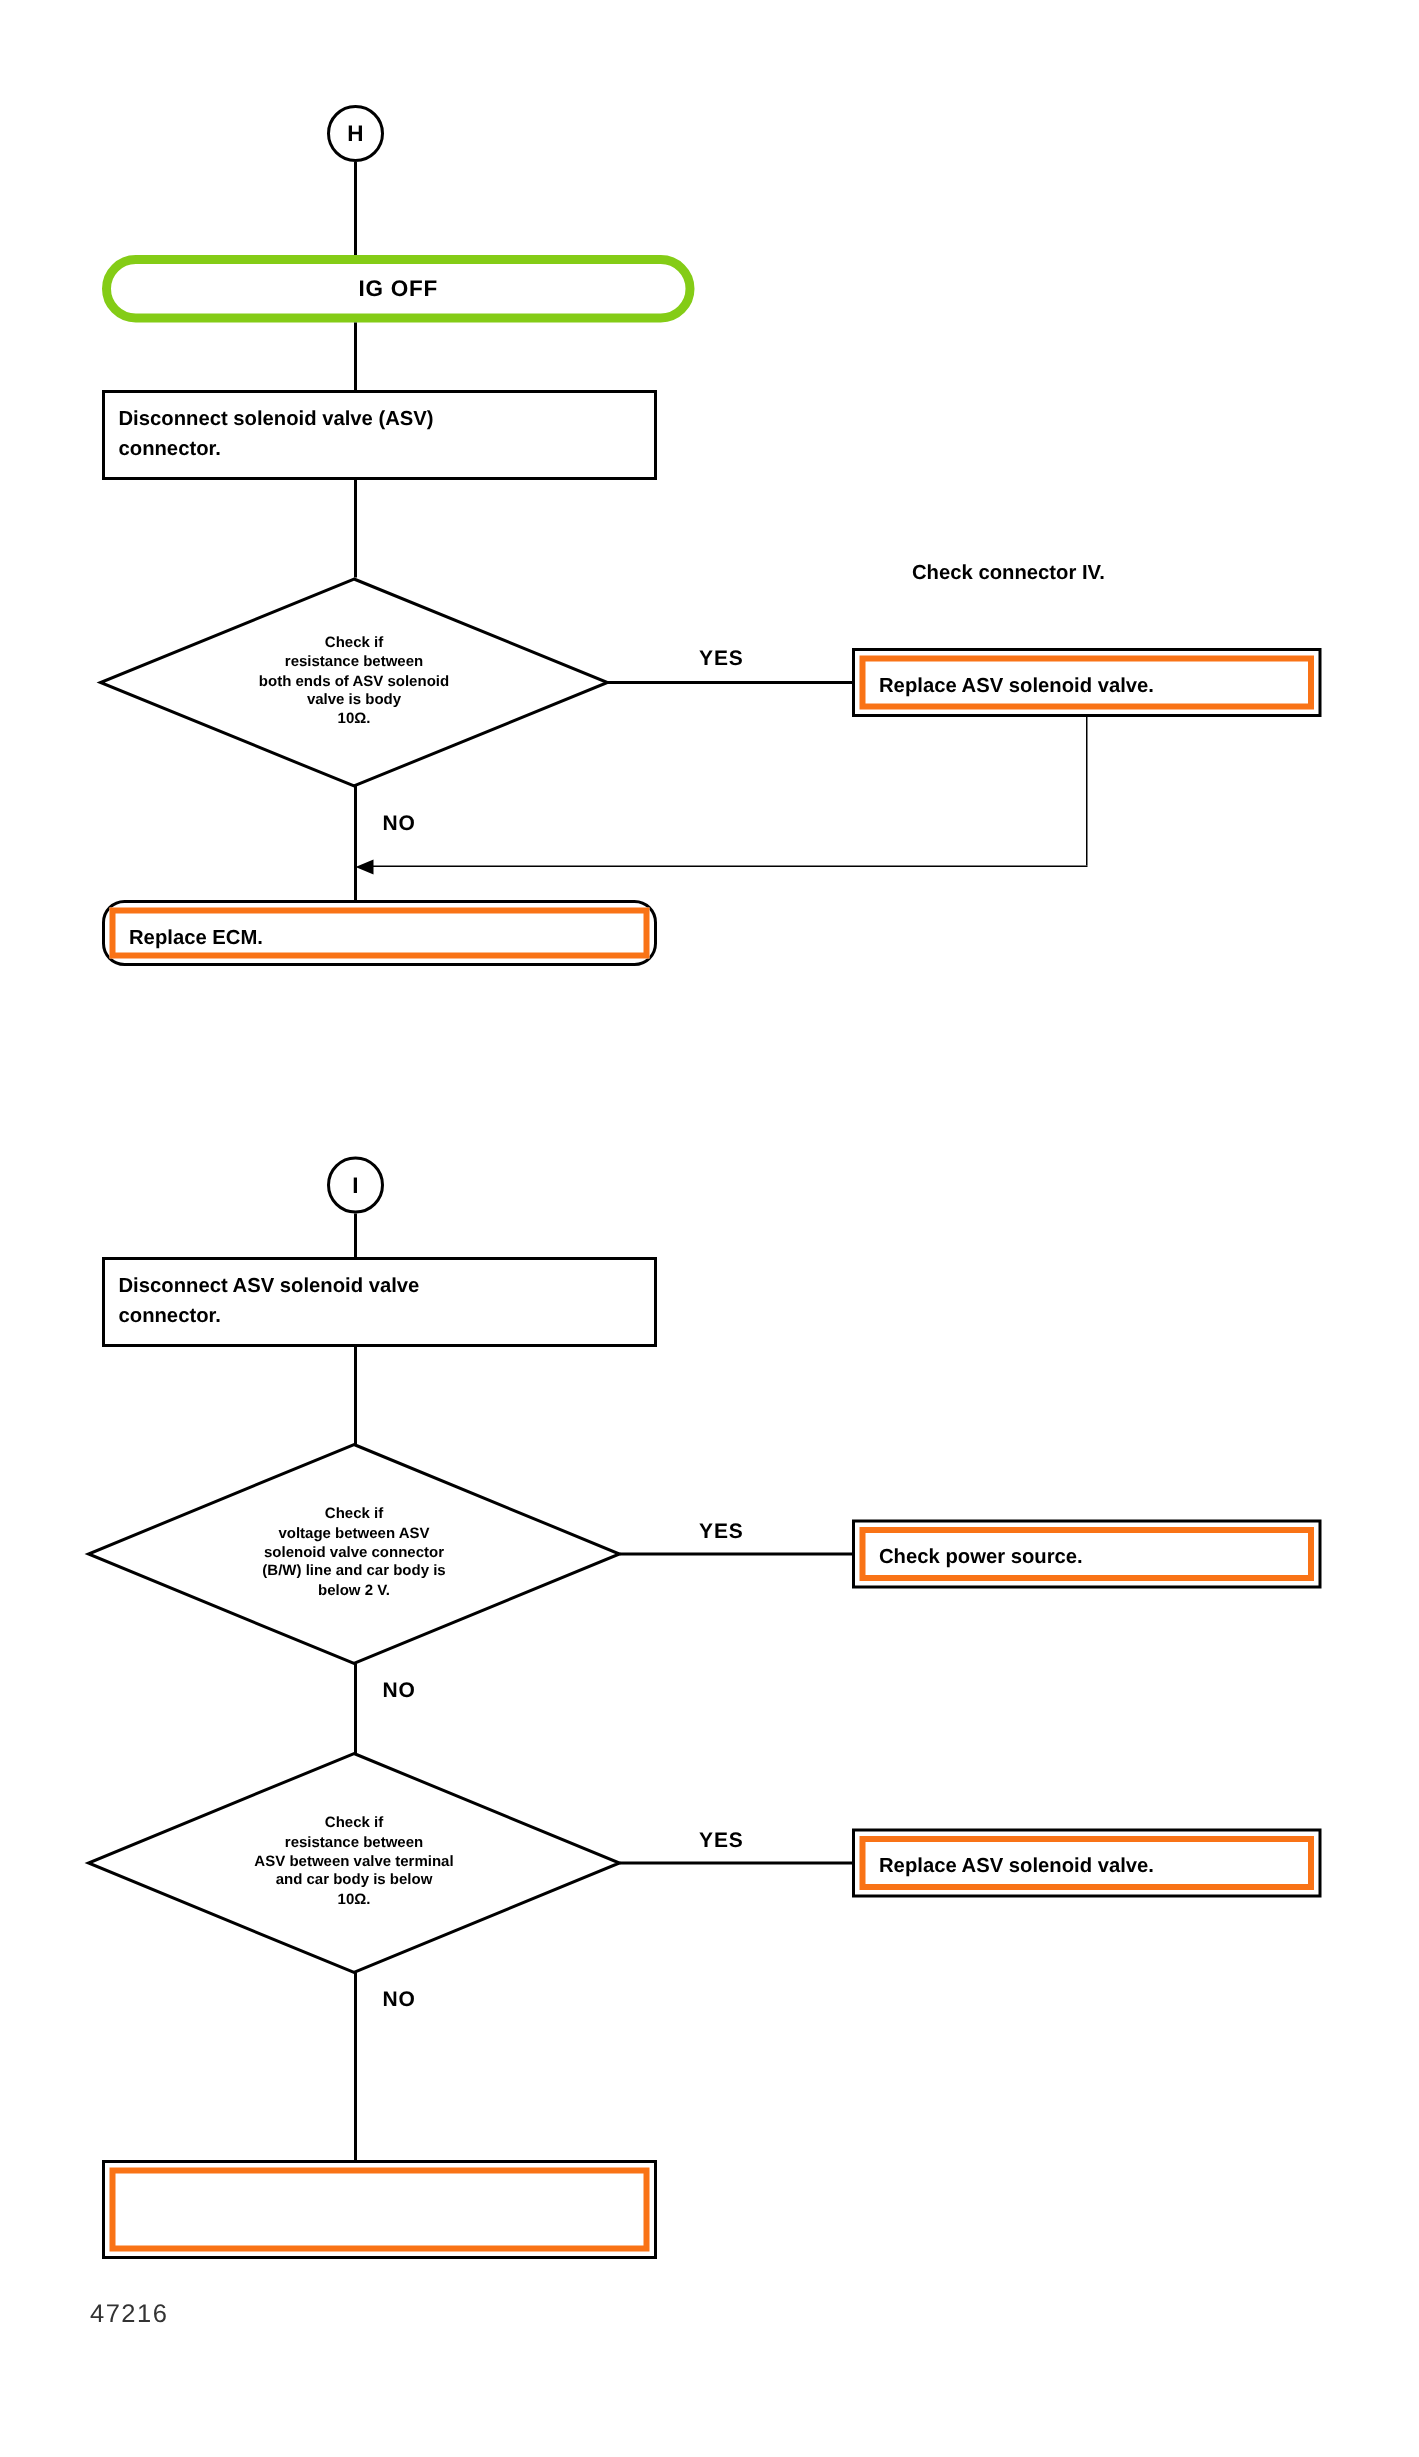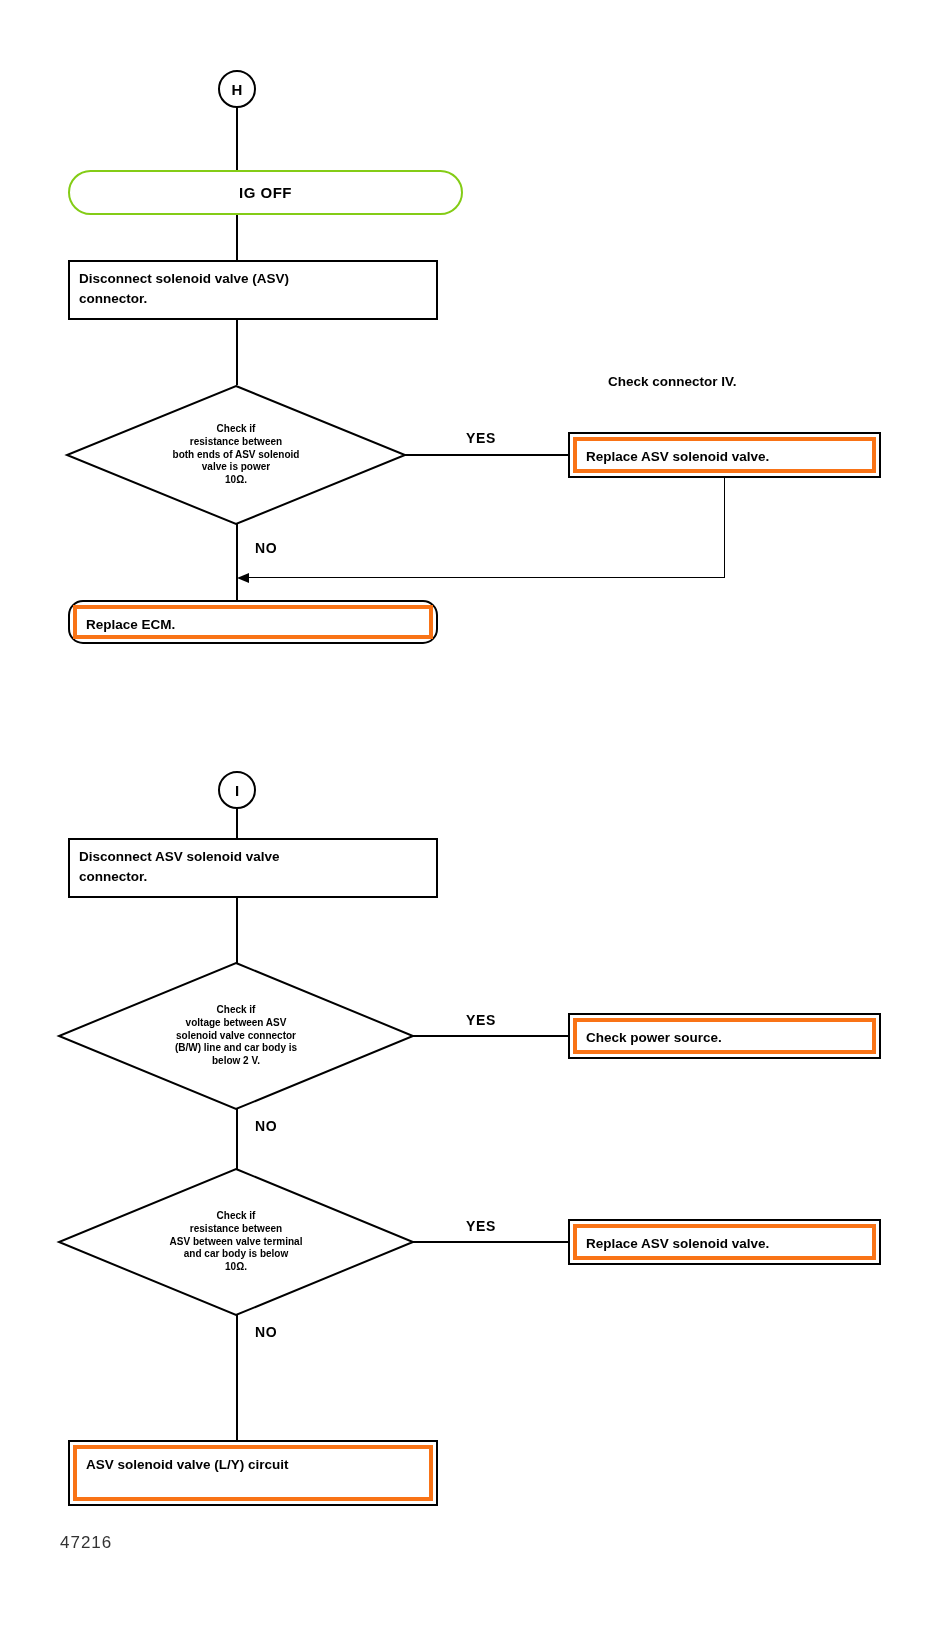--- a/index.html
+++ b/index.html
@@ -32,21 +32,21 @@
     align-items: center;
     justify-content: center;
     font-size: 15px;
     font-weight: bold;
     background: #fff;
     box-sizing: border-box;
   }
 
   
   .terminator {
-    border: 2px solid #84cc16;
+    border: 6px solid #84cc16;
     border-radius: 26px;
     display: flex;
     align-items: center;
     justify-content: center;
     font-size: 15px;
     font-weight: bold;
     letter-spacing: 0.5px;
     background: #fff;
     box-sizing: border-box;
   }
@@ -165,21 +165,21 @@
   <div class="vline" style="left:236px; top:320px; height:65px;"></div>
 
   <div class="diamond-wrap" style="left:66px; top:385px; width:340px; height:140px;">
     <svg width="340" height="140" viewBox="0 0 340 140" aria-hidden="true">
       <polygon points="170,1 339,70 170,139 1,70" fill="#ffffff" stroke="#000000" stroke-width="2"></polygon>
     </svg>
     <div class="diamond-text">
       <span>Check if</span>
       <span>resistance between</span>
       <span>both ends of ASV solenoid</span>
-      <span>valve is power</span>
+      <span>valve is body</span>
       <span>10Ω.</span>
     </div>
   </div>
 
   <div class="hline" style="left:405px; top:454px; width:163px;"></div>
   <div class="branch-label" style="left:466px; top:430px;">YES</div>
 
   <div class="caption" style="left:608px; top:374px;">Check connector IV.</div>
 
   <div class="abs dbl-box" style="left:568px; top:432px; width:313px; height:46px;">
@@ -259,19 +259,18 @@
     <div class="inner">
       <div>Replace ASV solenoid valve.</div>
     </div>
   </div>
 
   <div class="vline" style="left:236px; top:1315px; height:125px;"></div>
   <div class="branch-label" style="left:255px; top:1324px;">NO</div>
 
   <div class="abs dbl-box" style="left:68px; top:1440px; width:370px; height:66px;">
     <div class="inner">
-      <div>ASV solenoid valve (L/Y) circuit</div>
     </div>
   </div>
 
   <div class="page-number" style="left:60px; top:1533px;">47216</div>
 
 </div>
 
 </body></html>

